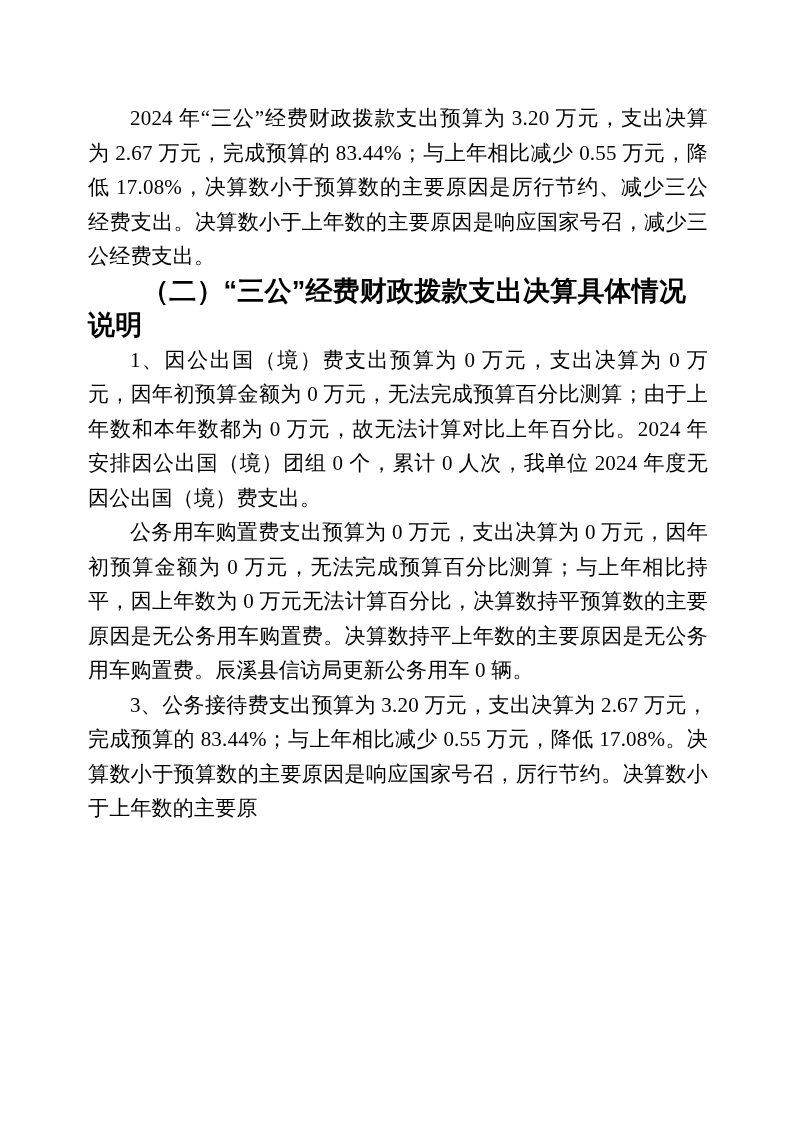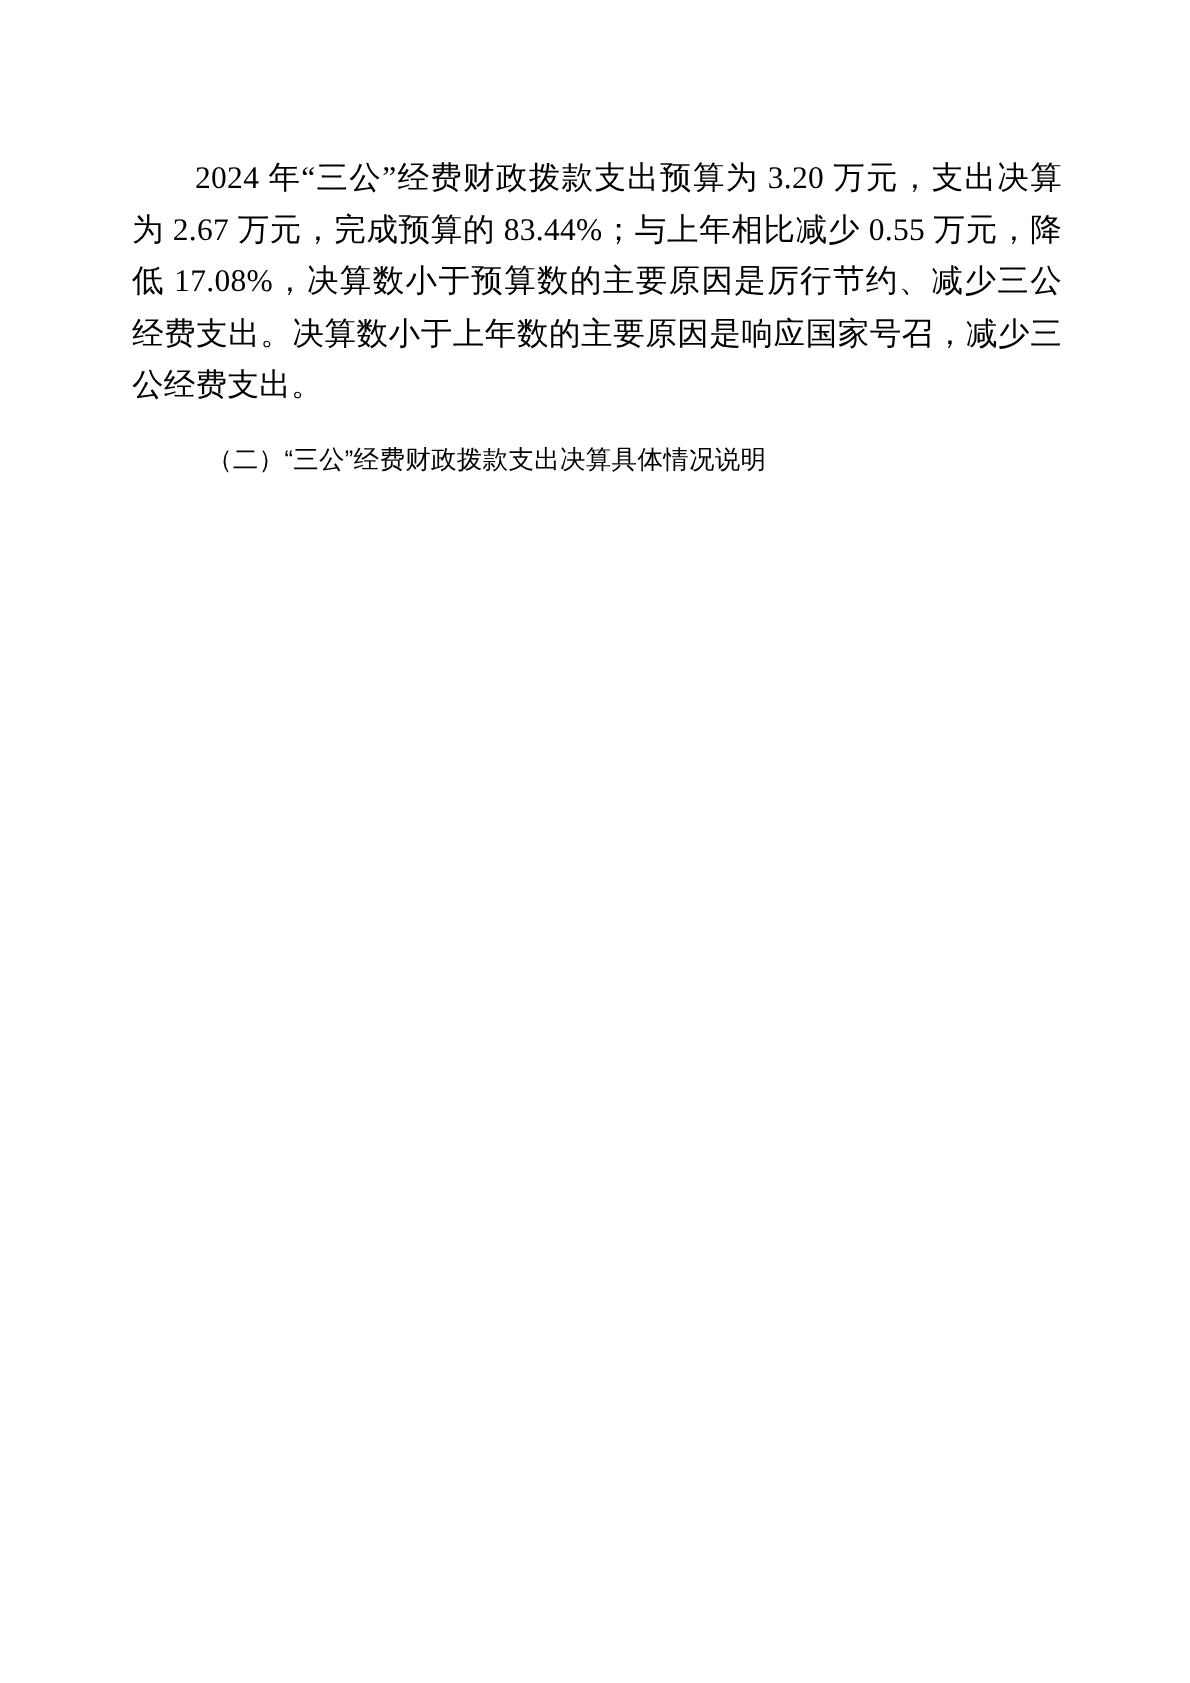--- a/index.html
+++ b/index.html
@@ -26,30 +26,33 @@
     margin: 0;
     font-size: 21px;
     line-height: 34.5px;
     text-align: justify;
     text-justify: inter-character;
     text-indent: 2em;
     word-break: break-all;
     letter-spacing: 0.2px;
   }
   .heading {
-    margin: 16px;
-    font-size: 17px;
+    margin: 0;
+    font-size: 27px;
     line-height: 34.5px;
     text-indent: 2em;
-    font-weight: 400;
+    font-weight: 700;
     font-family: "Liberation Sans", "DejaVu Sans", sans-serif;
     letter-spacing: 0.2px;
   }
 </style>
 </head>
 <body>
 
 <div class="page">
   <div class="content">
     <p class="para">2024 年“三公”经费财政拨款支出预算为 3.20 万元，支出决算为 2.67 万元，完成预算的 83.44%；与上年相比减少 0.55 万元，降低 17.08%，决算数小于预算数的主要原因是厉行节约、减少三公经费支出。决算数小于上年数的主要原因是响应国家号召，减少三公经费支出。</p>
     <h2 class="heading">（二）“三公”经费财政拨款支出决算具体情况说明</h2>
+    <p class="para">1、因公出国（境）费支出预算为 0 万元，支出决算为 0 万元，因年初预算金额为 0 万元，无法完成预算百分比测算；由于上年数和本年数都为 0 万元，故无法计算对比上年百分比。2024 年安排因公出国（境）团组 0 个，累计 0 人次，我单位 2024 年度无因公出国（境）费支出。</p>
+    <p class="para">公务用车购置费支出预算为 0 万元，支出决算为 0 万元，因年初预算金额为 0 万元，无法完成预算百分比测算；与上年相比持平，因上年数为 0 万元无法计算百分比，决算数持平预算数的主要原因是无公务用车购置费。决算数持平上年数的主要原因是无公务用车购置费。辰溪县信访局更新公务用车 0 辆。</p>
+    <p class="para">3、公务接待费支出预算为 3.20 万元，支出决算为 2.67 万元，完成预算的 83.44%；与上年相比减少 0.55 万元，降低 17.08%。决算数小于预算数的主要原因是响应国家号召，厉行节约。决算数小于上年数的主要原</p>
   </div>
 </div>
 
 </body></html>

